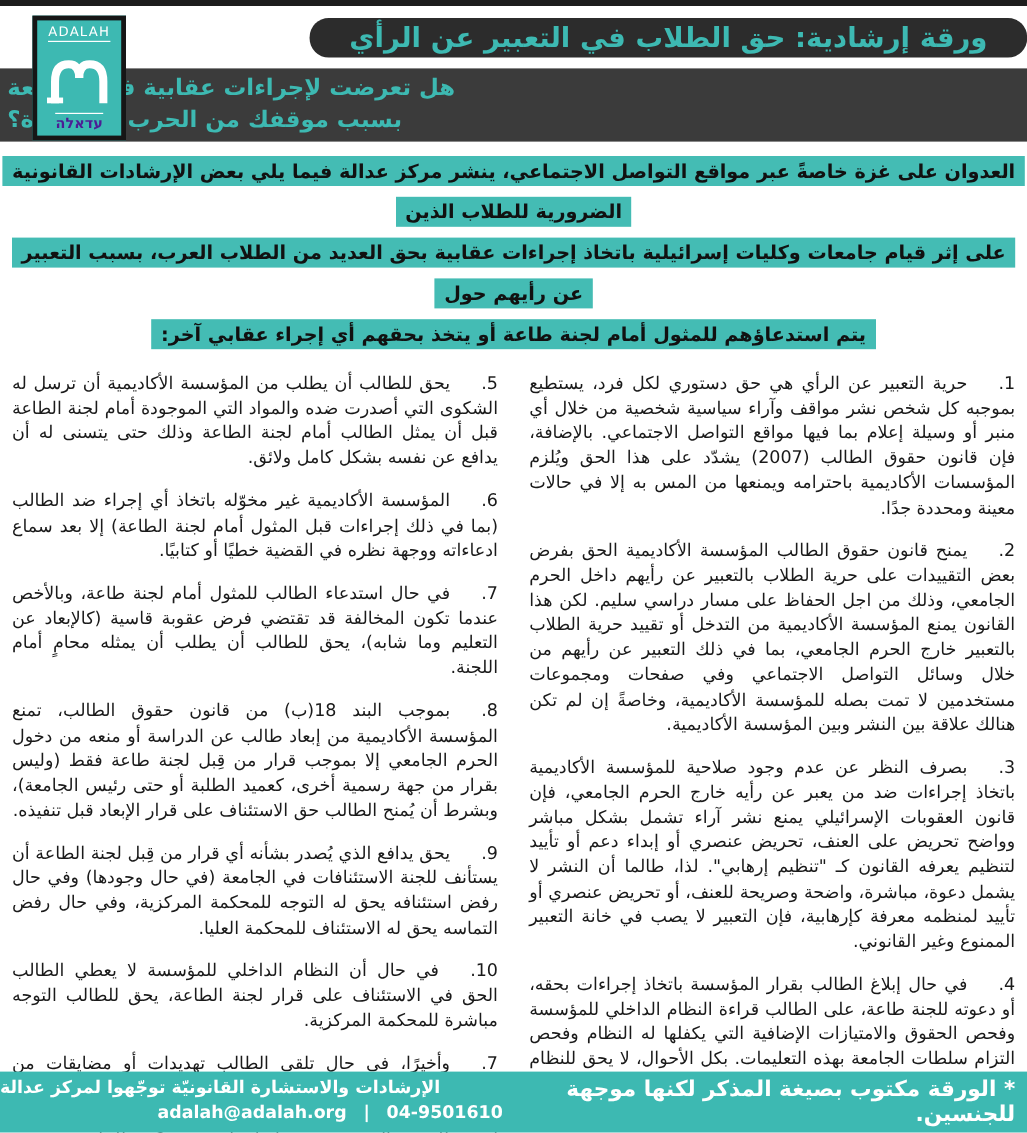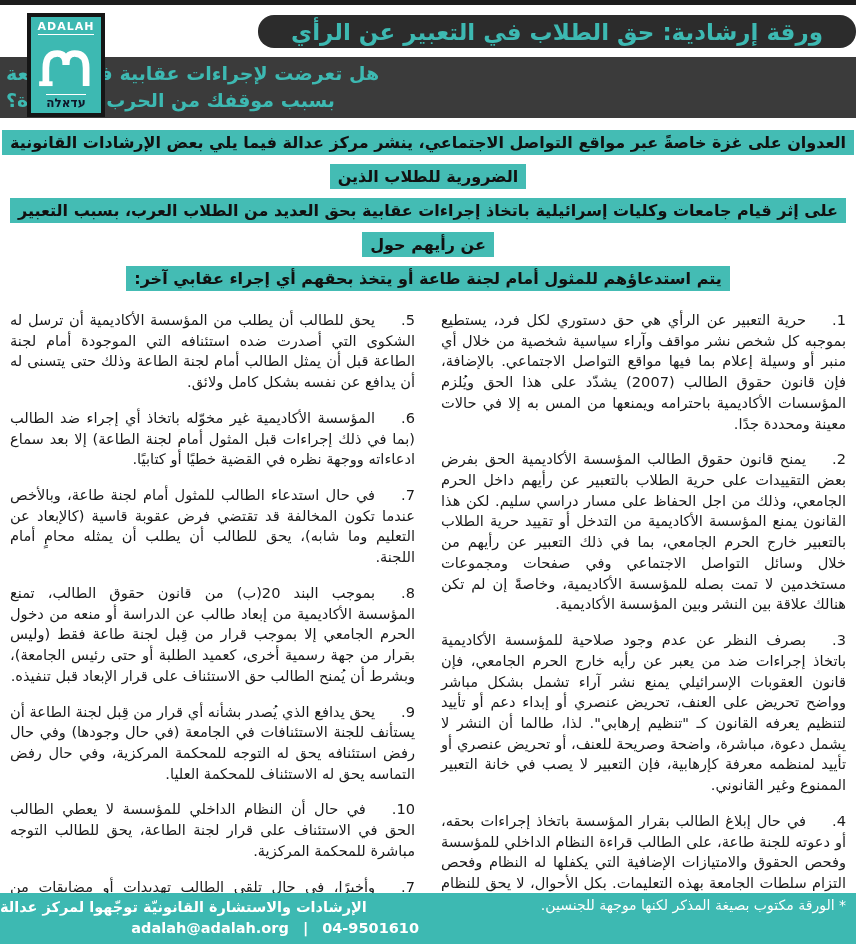--- a/index.html
+++ b/index.html
@@ -15,22 +15,22 @@
   }
   .topstrip{position:absolute;top:0;left:0;width:856px;height:5px;background:#1d1d1d;}
 
   
   .logo{
     position:absolute;top:13px;left:27px;width:78px;height:104px;
     background:#3db9b2;border:4px solid #161616;box-sizing:border-box;
     display:flex;flex-direction:column;align-items:center;justify-content:space-between;
     padding:3px 2px;z-index:5;direction:ltr;
   }
-  .logo .en{color:#fff;font-size:11px;font-weight:bold;letter-spacing:1px;border-bottom:1.5px solid #fff;padding-bottom:1px;}
-  .logo .he{color:#0f172a;font-size:12px;font-weight:bold;border-top:1.5px solid #fff;padding-top:1px;}
+  .logo .en{color:#fff;font-size:11px;font-weight:normal;letter-spacing:1px;border-bottom:1.5px solid #fff;padding-bottom:1px;}
+  .logo .he{color:#4c1d95;font-size:12px;font-weight:bold;border-top:1.5px solid #fff;padding-top:1px;}
   .logo svg{display:block;}
 
   
   .titleband{
     margin-top:15px;margin-right:0;width:598px;height:33px;
     background:#2c2c2c;color:#3db9b2;
     font-size:23px;font-weight:bold;
     display:flex;align-items:center;justify-content:center;
     padding:0 6px;box-sizing:border-box;border-radius:16px;
   }
@@ -54,21 +54,21 @@
   .col{flex:1 1 0;font-size:14.6px;line-height:1.42;text-align:justify;}
   .item{margin-bottom:15px;}
   .item .num{margin-left:26px;}
 
   
   .footer{
     position:absolute;bottom:0;left:0;width:856px;height:51px;
     background:#3db9b2;color:#fff;display:flex;direction:rtl;box-sizing:border-box;
   }
   .foot-note{
-    flex:1 1 50%;font-weight:normal;font-size:14px;
+    flex:1 1 50%;font-weight:bold;font-size:18px;
     padding:4px 10px 0 4px;text-align:right;
   }
   .foot-contact{
     flex:1 1 50%;font-weight:bold;font-size:14.5px;line-height:21px;
     padding:4px 4px 0 0;text-align:left;direction:rtl;
   }
   .foot-contact .l2{direction:ltr;unicode-bidi:isolate;display:block;text-align:right;padding-left:18px;}
   .foot-contact .sep{margin:0 14px;}
 </style>
 </head>
@@ -108,24 +108,24 @@
   <div class="cols">
 
     <div class="col">
       <div class="item"><span class="num">1.</span><span>حرية التعبير عن الرأي هي حق دستوري لكل فرد، يستطيع بموجبه كل شخص نشر مواقف وآراء سياسية شخصية من خلال أي منبر أو وسيلة إعلام بما فيها مواقع التواصل الاجتماعي. بالإضافة، فإن قانون حقوق الطالب (2007) يشدّد على هذا الحق ويُلزم المؤسسات الأكاديمية باحترامه ويمنعها من المس به إلا في حالات معينة ومحددة جدًا.</span></div>
       <div class="item"><span class="num">2.</span><span>يمنح قانون حقوق الطالب المؤسسة الأكاديمية الحق بفرض بعض التقييدات على حرية الطلاب بالتعبير عن رأيهم داخل الحرم الجامعي، وذلك من اجل الحفاظ على مسار دراسي سليم. لكن هذا القانون يمنع المؤسسة الأكاديمية من التدخل أو تقييد حرية الطلاب بالتعبير خارج الحرم الجامعي، بما في ذلك التعبير عن رأيهم من خلال وسائل التواصل الاجتماعي وفي صفحات ومجموعات مستخدمين لا تمت بصله للمؤسسة الأكاديمية، وخاصةً إن لم تكن هنالك علاقة بين النشر وبين المؤسسة الأكاديمية.</span></div>
       <div class="item"><span class="num">3.</span><span>بصرف النظر عن عدم وجود صلاحية للمؤسسة الأكاديمية باتخاذ إجراءات ضد من يعبر عن رأيه خارج الحرم الجامعي، فإن قانون العقوبات الإسرائيلي يمنع نشر آراء تشمل بشكل مباشر وواضح تحريض على العنف، تحريض عنصري أو إبداء دعم أو تأييد لتنظيم يعرفه القانون كـ "تنظيم إرهابي". لذا، طالما أن النشر لا يشمل دعوة، مباشرة، واضحة وصريحة للعنف، أو تحريض عنصري أو تأييد لمنظمه معرفة كإرهابية، فإن التعبير لا يصب في خانة التعبير الممنوع وغير القانوني.</span></div>
       <div class="item"><span class="num">4.</span><span>في حال إبلاغ الطالب بقرار المؤسسة باتخاذ إجراءات بحقه، أو دعوته للجنة طاعة، على الطالب قراءة النظام الداخلي للمؤسسة وفحص الحقوق والامتيازات الإضافية التي يكفلها له النظام وفحص التزام سلطات الجامعة بهذه التعليمات. بكل الأحوال، لا يحق للنظام الداخلي للمؤسسة أن يسلب الطالب حقوق من الحقوق التي يضمنها قانون حقوق الطالب أو أي قانون آخر.</span></div>
     </div>
 
     <div class="col">
-      <div class="item"><span class="num">5.</span><span>يحق للطالب أن يطلب من المؤسسة الأكاديمية أن ترسل له الشكوى التي أصدرت ضده استئنافه التي الموجودة أمام لجنة الطاعة قبل أن يمثل الطالب أمام لجنة الطاعة وذلك حتى يتسنى له أن يدافع عن نفسه بشكل كامل ولائق.</span></div>
+      <div class="item"><span class="num">5.</span><span>يحق للطالب أن يطلب من المؤسسة الأكاديمية أن ترسل له الشكوى التي أصدرت ضده والمواد التي الموجودة أمام لجنة الطاعة قبل أن يمثل الطالب أمام لجنة الطاعة وذلك حتى يتسنى له أن يدافع عن نفسه بشكل كامل ولائق.</span></div>
       <div class="item"><span class="num">6.</span><span>المؤسسة الأكاديمية غير مخوّله باتخاذ أي إجراء ضد الطالب (بما في ذلك إجراءات قبل المثول أمام لجنة الطاعة) إلا بعد سماع ادعاءاته ووجهة نظره في القضية خطيًا أو كتابيًا.</span></div>
       <div class="item"><span class="num">7.</span><span>في حال استدعاء الطالب للمثول أمام لجنة طاعة، وبالأخص عندما تكون المخالفة قد تقتضي فرض عقوبة قاسية (كالإبعاد عن التعليم وما شابه)، يحق للطالب أن يطلب أن يمثله محامٍ أمام اللجنة.</span></div>
-      <div class="item"><span class="num">8.</span><span>بموجب البند 20(ب) من قانون حقوق الطالب، تمنع المؤسسة الأكاديمية من إبعاد طالب عن الدراسة أو منعه من دخول الحرم الجامعي إلا بموجب قرار من قِبل لجنة طاعة فقط (وليس بقرار من جهة رسمية أخرى، كعميد الطلبة أو حتى رئيس الجامعة)، وبشرط أن يُمنح الطالب حق الاستئناف على قرار الإبعاد قبل تنفيذه.</span></div>
+      <div class="item"><span class="num">8.</span><span>بموجب البند 18(ب) من قانون حقوق الطالب، تمنع المؤسسة الأكاديمية من إبعاد طالب عن الدراسة أو منعه من دخول الحرم الجامعي إلا بموجب قرار من قِبل لجنة طاعة فقط (وليس بقرار من جهة رسمية أخرى، كعميد الطلبة أو حتى رئيس الجامعة)، وبشرط أن يُمنح الطالب حق الاستئناف على قرار الإبعاد قبل تنفيذه.</span></div>
       <div class="item"><span class="num">9.</span><span>يحق يدافع الذي يُصدر بشأنه أي قرار من قِبل لجنة الطاعة أن يستأنف للجنة الاستئنافات في الجامعة (في حال وجودها) وفي حال رفض استئنافه يحق له التوجه للمحكمة المركزية، وفي حال رفض التماسه يحق له الاستئناف للمحكمة العليا.</span></div>
       <div class="item"><span class="num">10.</span><span>في حال أن النظام الداخلي للمؤسسة لا يعطي الطالب الحق في الاستئناف على قرار لجنة الطاعة، يحق للطالب التوجه مباشرة للمحكمة المركزية.</span></div>
       <div class="item"><span class="num">7.</span><span>وأخيرًا، في حال تلقى الطالب تهديدات أو مضايقات من شخص ما بسبب تعبيره عن رأيه، يحق له التوجه للشرطة لتقديم شكوى وطلب الحماية. إن كان الشخص الذي قام بتهديد الطالب هو احد زملائه في المؤسسة يحق له أيضاً تقديم شكوى للجامعة.</span></div>
     </div>
 
   </div>
 
   <div class="footer">
     <div class="foot-note">* الورقة مكتوب بصيغة المذكر لكنها موجهة للجنسين.</div>
     <div class="foot-contact">

